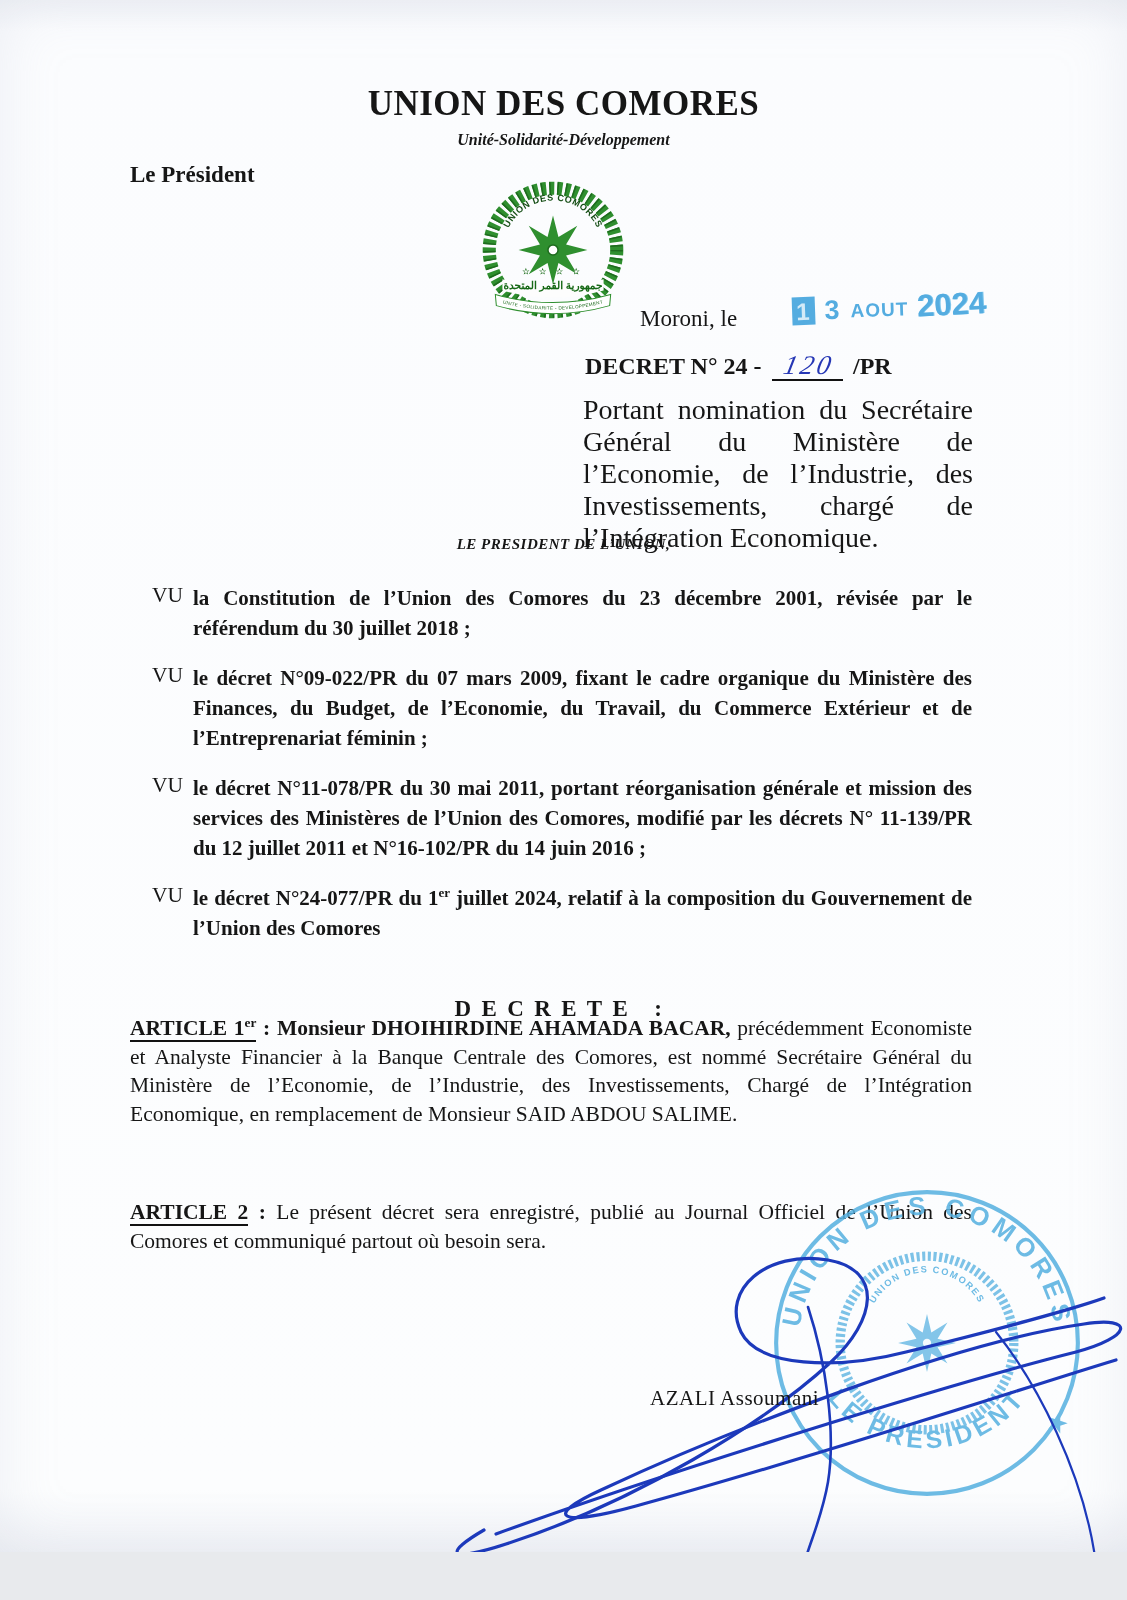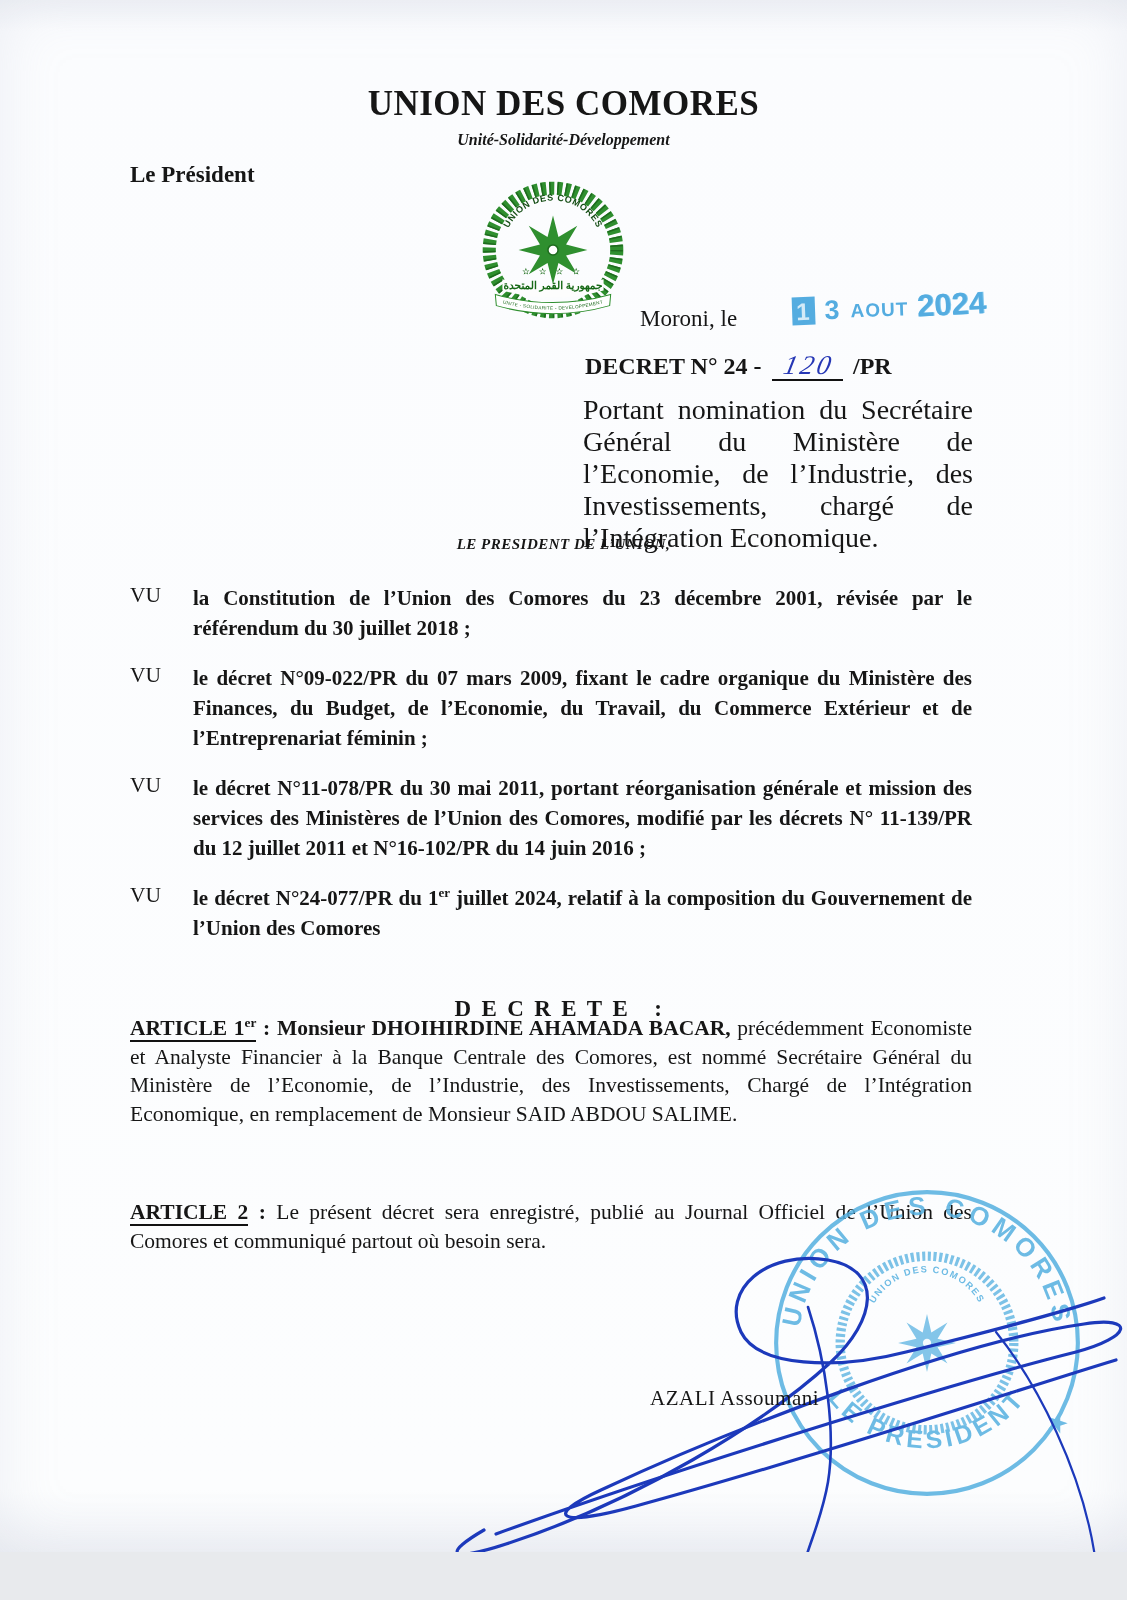--- a/index.html
+++ b/index.html
@@ -25,21 +25,21 @@
   .datestamp .mon{font-size:19px;line-height:24px;letter-spacing:1px;}
   .datestamp .yr{font-size:31px;line-height:30px;letter-spacing:0;transform:rotate(-1deg);text-shadow:1px 0 0 #6fc0ea;}
   .decree-line{left:585px;top:352px;font-size:24px;font-weight:bold;white-space:nowrap;}
   .hand{display:inline-block;font-style:italic;color:#2637b5;font-size:27px;font-weight:normal;
         transform:skewX(-12deg);padding:0 10px 0 12px;letter-spacing:3px;}
   .hand-underline{display:inline-block;border-bottom:2.5px solid #121212;margin:0 4px;line-height:1;}
   .subject{left:583px;top:394px;width:390px;font-size:28px;line-height:32px;text-align:justify;text-align-last:left;}
   .union-heading{top:536px;left:0;width:100%;text-align:center;font-size:15px;font-weight:bold;letter-spacing:.5px;font-style:italic;}
   .vu-list{left:130px;top:583px;width:842px;}
   .vu-row{display:grid;grid-template-columns:63px 1fr;margin-bottom:20px;}
-  .vu-row .vu-label{font-size:21.5px;}
+  .vu-row .vu-label{font-size:21.5px;margin-left:22px;}
   .vu-row .vu-text{font-size:21px;line-height:30px;text-align:justify;text-align-last:left;font-weight:bold;}
   sup{font-size:.62em;line-height:0;}
   .decrete{top:960px;left:0;width:100%;text-align:center;font-size:23px;font-weight:bold;letter-spacing:.45em;margin-top:36px;}
   .article{left:130px;width:842px;font-size:21.5px;line-height:28.5px;text-align:justify;text-align-last:left;}
   .art1{top:1014px;}
   .art2{top:1198px;}
   .art-label{font-weight:bold;border-bottom:2.5px solid #121212;}
   .bold{font-weight:bold;}
   .stamp-wrap{left:772px;top:1188px;opacity:.85;}
   .sig-wrap{left:436px;top:1212px;}

